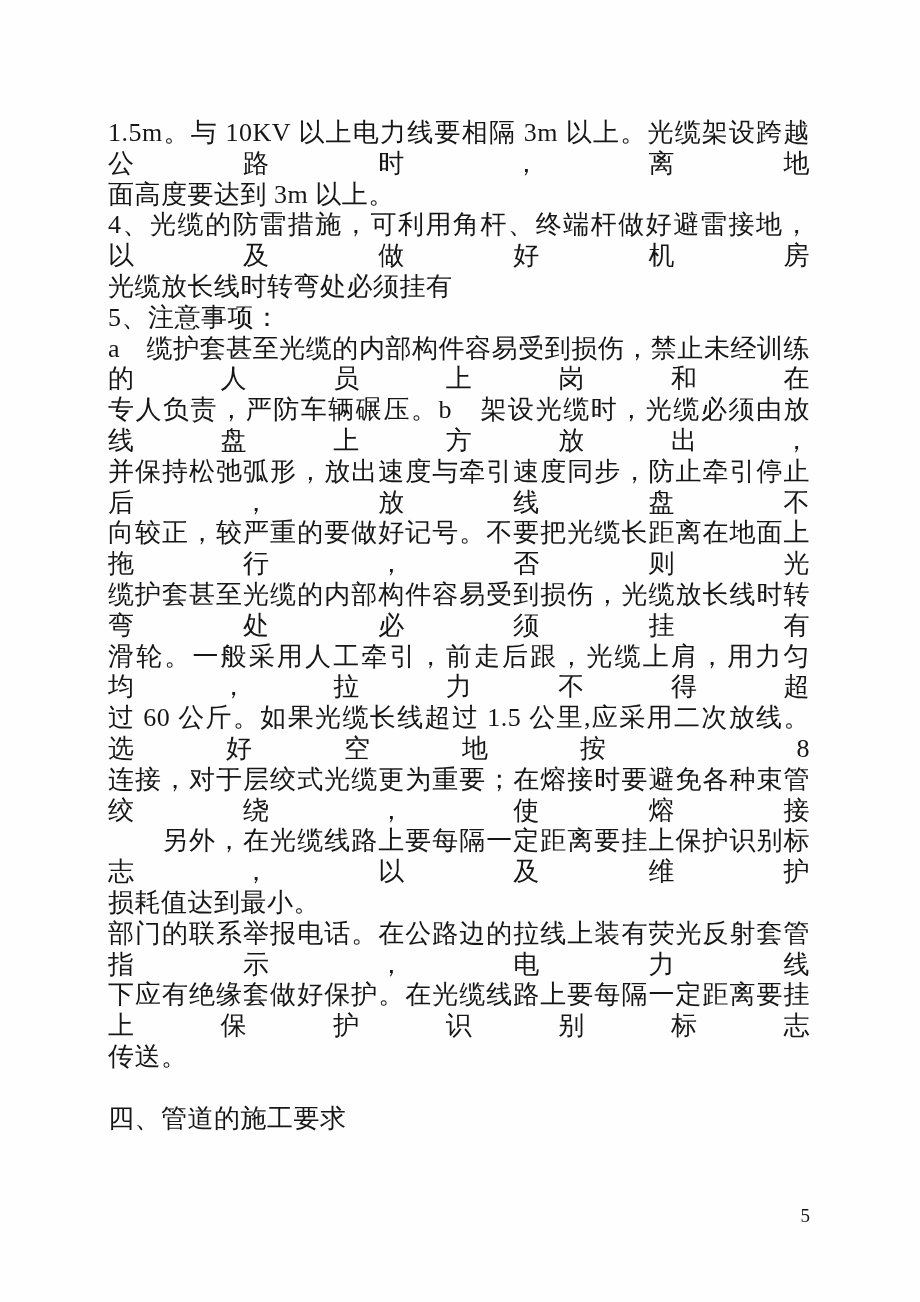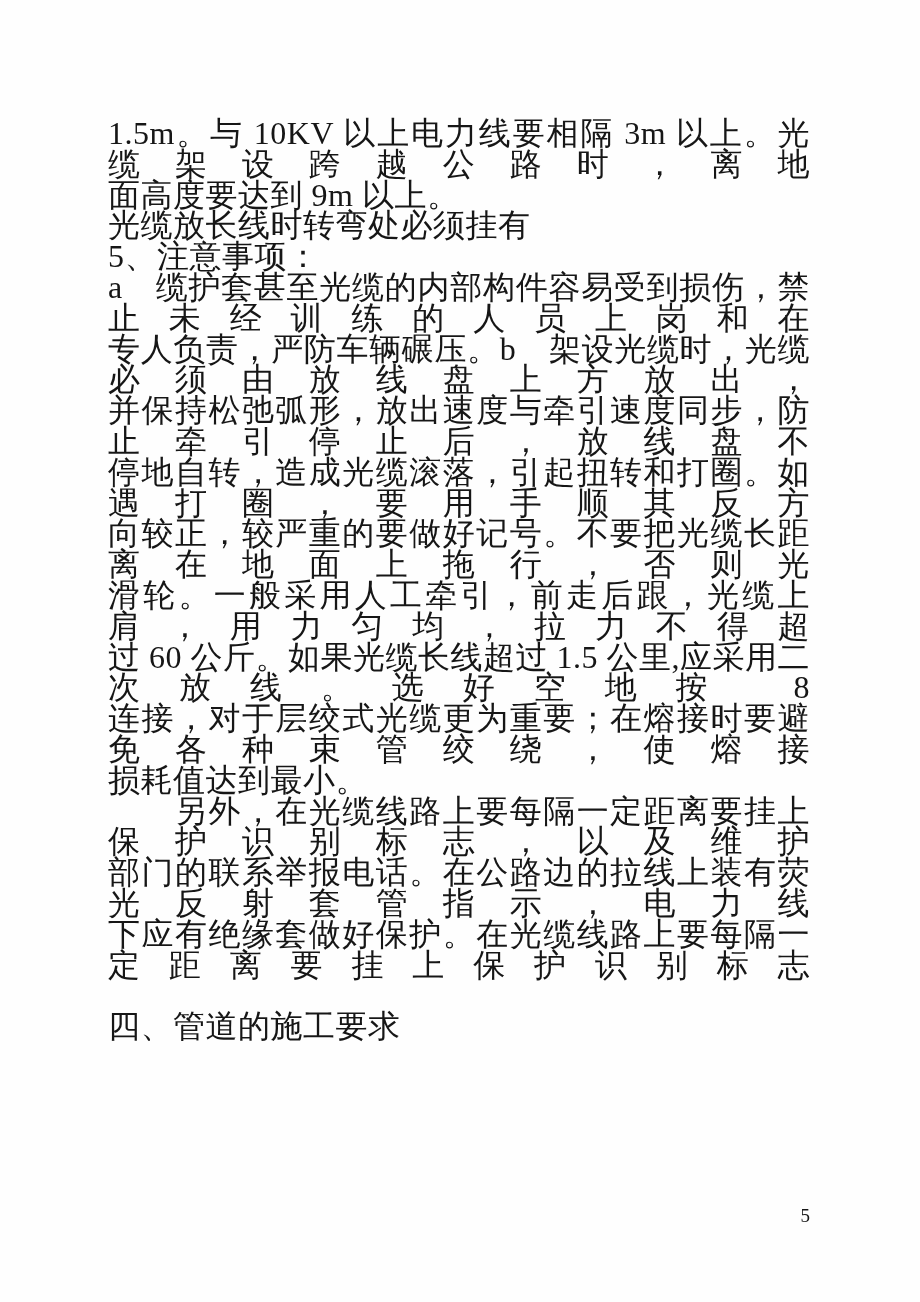--- a/index.html
+++ b/index.html
@@ -12,21 +12,21 @@
     font-family: "Liberation Serif", "DejaVu Serif", serif;
     overflow: hidden;
   }
   .content {
     position: absolute;
     left: 108px;
     top: 118px;
     width: 702px;
   }
   .ln {
-    font-size: 32px;
+    font-size: 26px;
     line-height: 30.8px;
     min-height: 30.8px;
     letter-spacing: 0.5px;
     text-align: left;
   }
   .ln.fill {
     text-align: justify;
     text-align-last: justify;
   }
   .footer {
@@ -39,33 +39,35 @@
     line-height: 24px;
     padding-right: 2px;
   }
 </style>
 </head>
 <body>
 
 <div class="page">
   <div class="content">
     <div class="ln fill">1.5m。与 10KV 以上电力线要相隔 3m 以上。光缆架设跨越公路时，离地</div>
-    <div class="ln">面高度要达到 9m 以上。</div>
+    <div class="ln">面高度要达到 3m 以上。</div>
+    <div class="ln fill">4、光缆的防雷措施，可利用角杆、终端杆做好避雷接地，以及做好机房</div>
     <div class="ln">光缆放长线时转弯处必须挂有</div>
     <div class="ln">5、注意事项：</div>
     <div class="ln fill">a　缆护套甚至光缆的内部构件容易受到损伤，禁止未经训练的人员上岗和在</div>
     <div class="ln fill">专人负责，严防车辆碾压。b　架设光缆时，光缆必须由放线盘上方放出，</div>
     <div class="ln fill">并保持松弛弧形，放出速度与牵引速度同步，防止牵引停止后，放线盘不</div>
-    <div class="ln fill">停地自转，造成光缆滚落，引起扭转和打圈。如遇打圈，要用手顺其反方</div>
     <div class="ln fill">向较正，较严重的要做好记号。不要把光缆长距离在地面上拖行，否则光</div>
+    <div class="ln fill">缆护套甚至光缆的内部构件容易受到损伤，光缆放长线时转弯处必须挂有</div>
     <div class="ln fill">滑轮。一般采用人工牵引，前走后跟，光缆上肩，用力匀均，拉力不得超</div>
     <div class="ln fill">过 60 公斤。如果光缆长线超过 1.5 公里,应采用二次放线。选好空地按 8</div>
     <div class="ln fill">连接，对于层绞式光缆更为重要；在熔接时要避免各种束管绞绕，使熔接</div>
+    <div class="ln fill">　　另外，在光缆线路上要每隔一定距离要挂上保护识别标志，以及维护</div>
     <div class="ln">损耗值达到最小。</div>
-    <div class="ln fill">　　另外，在光缆线路上要每隔一定距离要挂上保护识别标志，以及维护</div>
     <div class="ln fill">部门的联系举报电话。在公路边的拉线上装有荧光反射套管指示，电力线</div>
     <div class="ln fill">下应有绝缘套做好保护。在光缆线路上要每隔一定距离要挂上保护识别标志</div>
+    <div class="ln">传送。</div>
     <div class="ln"></div>
     <div class="ln">四、管道的施工要求</div>
 
   </div>
   <div class="footer">5</div>
 </div>
 
 </body></html>

